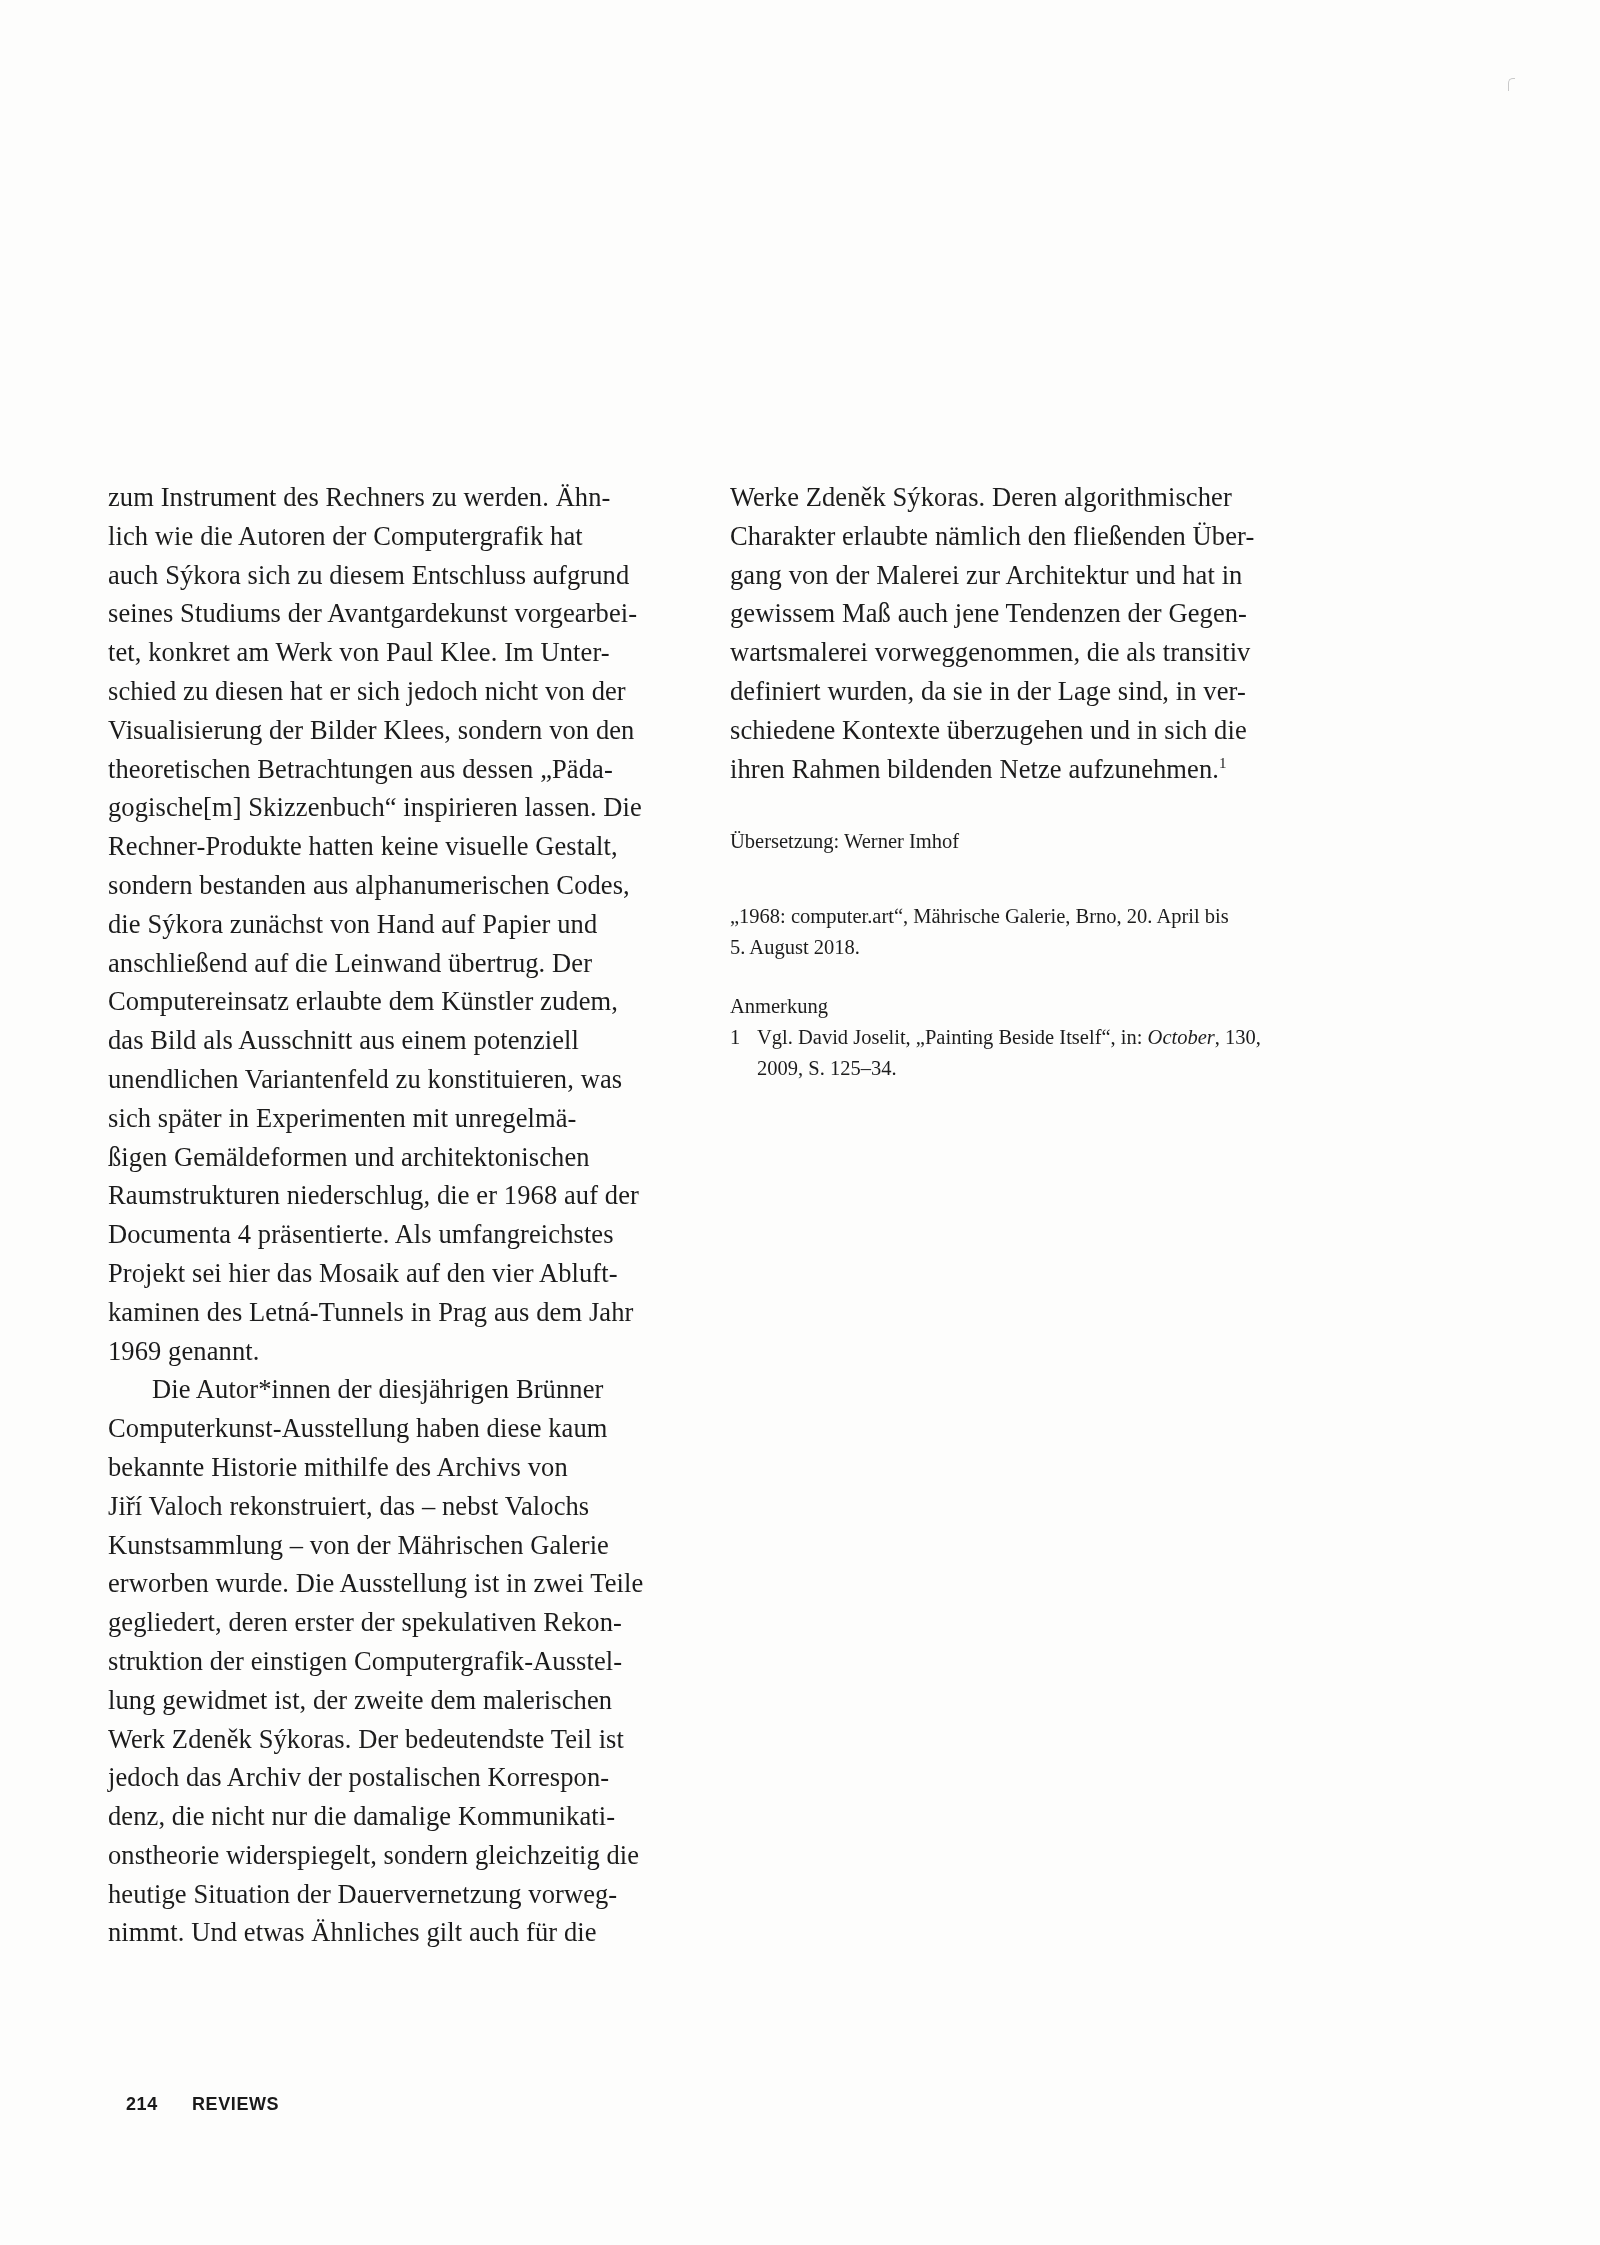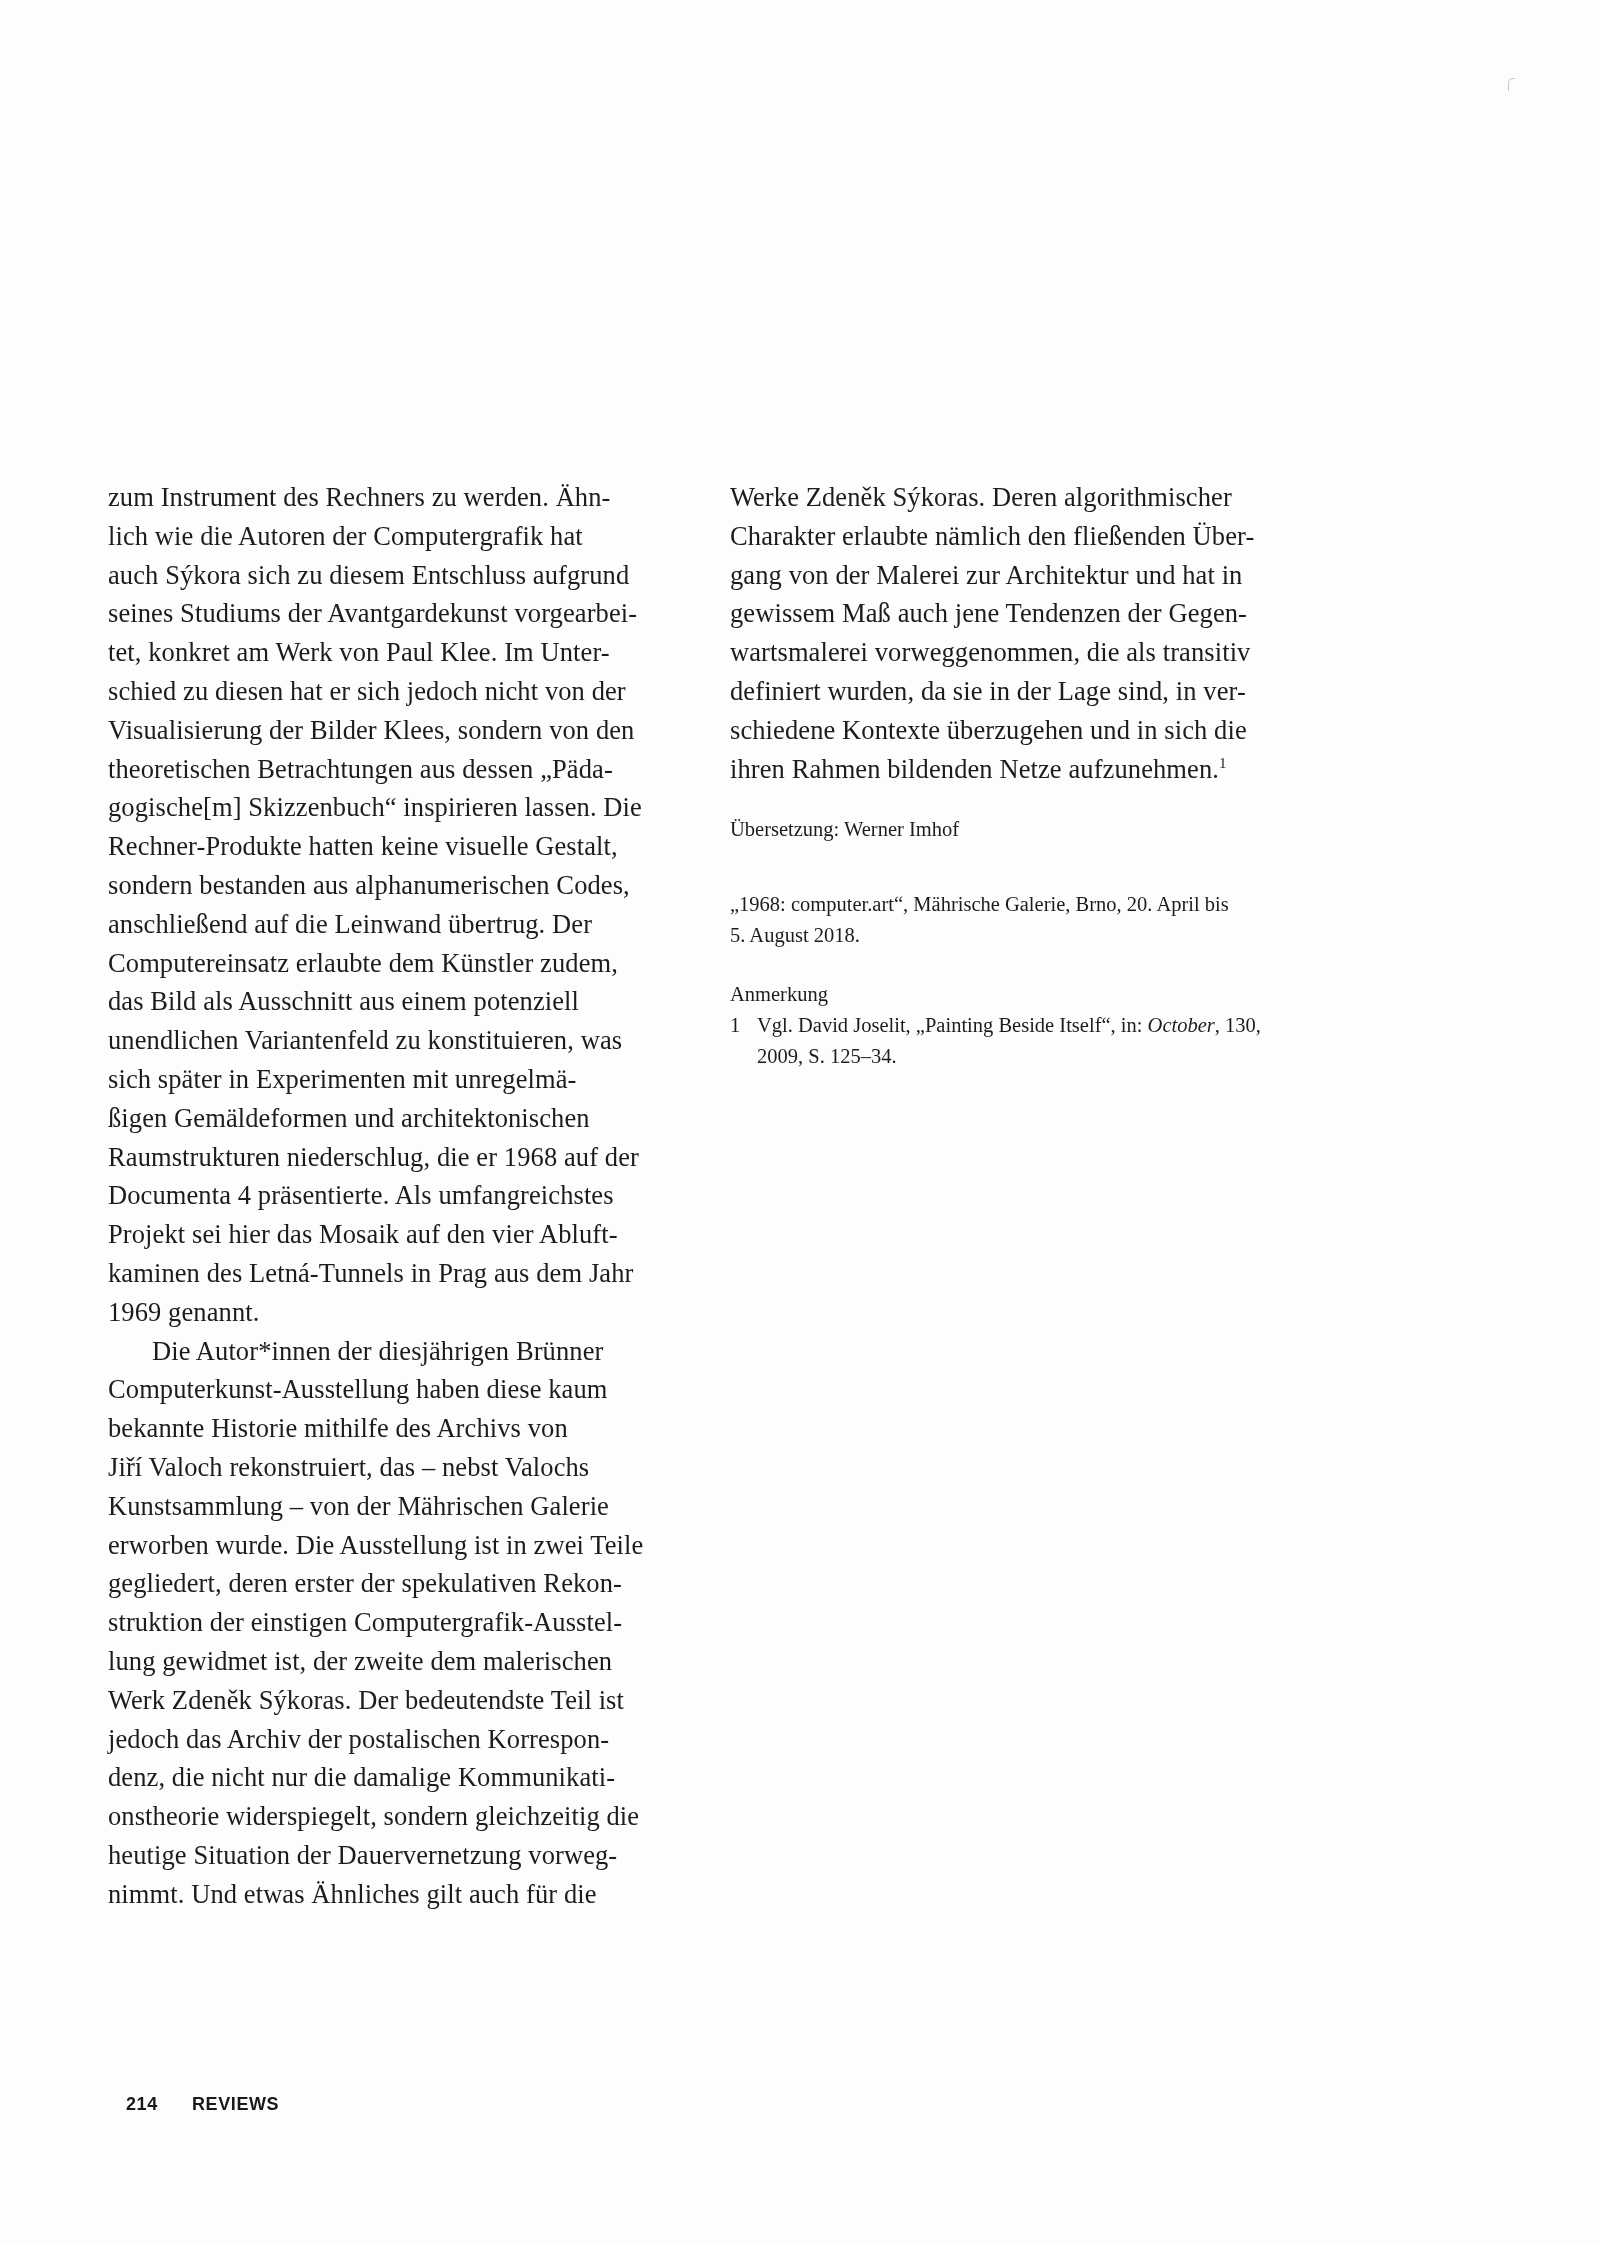--- a/index.html
+++ b/index.html
@@ -33,21 +33,21 @@
       letter-spacing: 0.1px;
     }
     .indent { padding-left: 44px; }
 
     .small-block {
       font-family: "Liberation Serif", "DejaVu Serif", serif;
       font-size: 20.5px;
       line-height: 31px;
       white-space: nowrap;
     }
-    .translation { margin-top: 26px; }
+    .translation { margin-top: 38px; }
     .exhibition { margin-top: 44px; }
     .notes-heading { margin-top: 28px; }
     .note-row {
       position: relative;
       padding-left: 27px;
     }
     .note-num {
       position: absolute;
       left: 0;
       top: 0;
@@ -93,20 +93,21 @@
   <span class="line">lich wie die Autoren der Computergrafik hat</span>
   <span class="line">auch Sýkora sich zu diesem Entschluss aufgrund</span>
   <span class="line">seines Studiums der Avantgardekunst vorgearbei-</span>
   <span class="line">tet, konkret am Werk von Paul Klee. Im Unter-</span>
   <span class="line">schied zu diesen hat er sich jedoch nicht von der</span>
   <span class="line">Visualisierung der Bilder Klees, sondern von den</span>
   <span class="line">theoretischen Betrachtungen aus dessen „Päda-</span>
   <span class="line">gogische[m] Skizzenbuch“ inspirieren lassen. Die</span>
   <span class="line">Rechner-Produkte hatten keine visuelle Gestalt,</span>
   <span class="line">sondern bestanden aus alphanumerischen Codes,</span>
+  <span class="line">die Sýkora zunächst von Hand auf Papier und</span>
   <span class="line">anschließend auf die Leinwand übertrug. Der</span>
   <span class="line">Computereinsatz erlaubte dem Künstler zudem,</span>
   <span class="line">das Bild als Ausschnitt aus einem potenziell</span>
   <span class="line">unendlichen Variantenfeld zu konstituieren, was</span>
   <span class="line">sich später in Experimenten mit unregelmä-</span>
   <span class="line">ßigen Gemäldeformen und architektonischen</span>
   <span class="line">Raumstrukturen niederschlug, die er 1968 auf der</span>
   <span class="line">Documenta 4 präsentierte. Als umfangreichstes</span>
   <span class="line">Projekt sei hier das Mosaik auf den vier Abluft-</span>
   <span class="line">kaminen des Letná-Tunnels in Prag aus dem Jahr</span>

